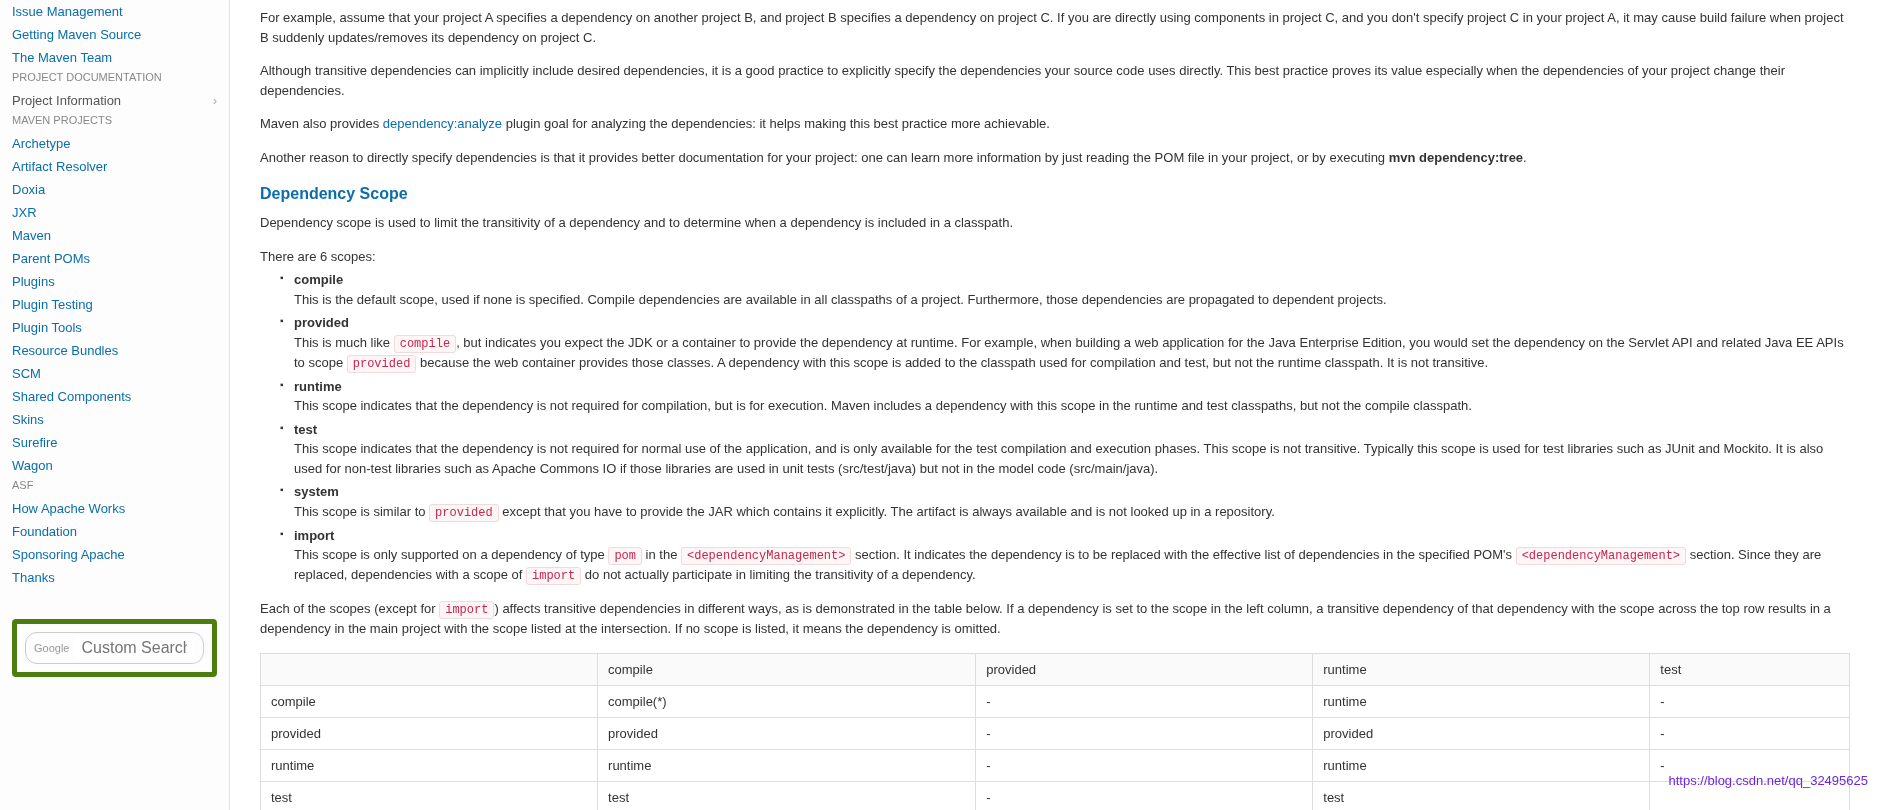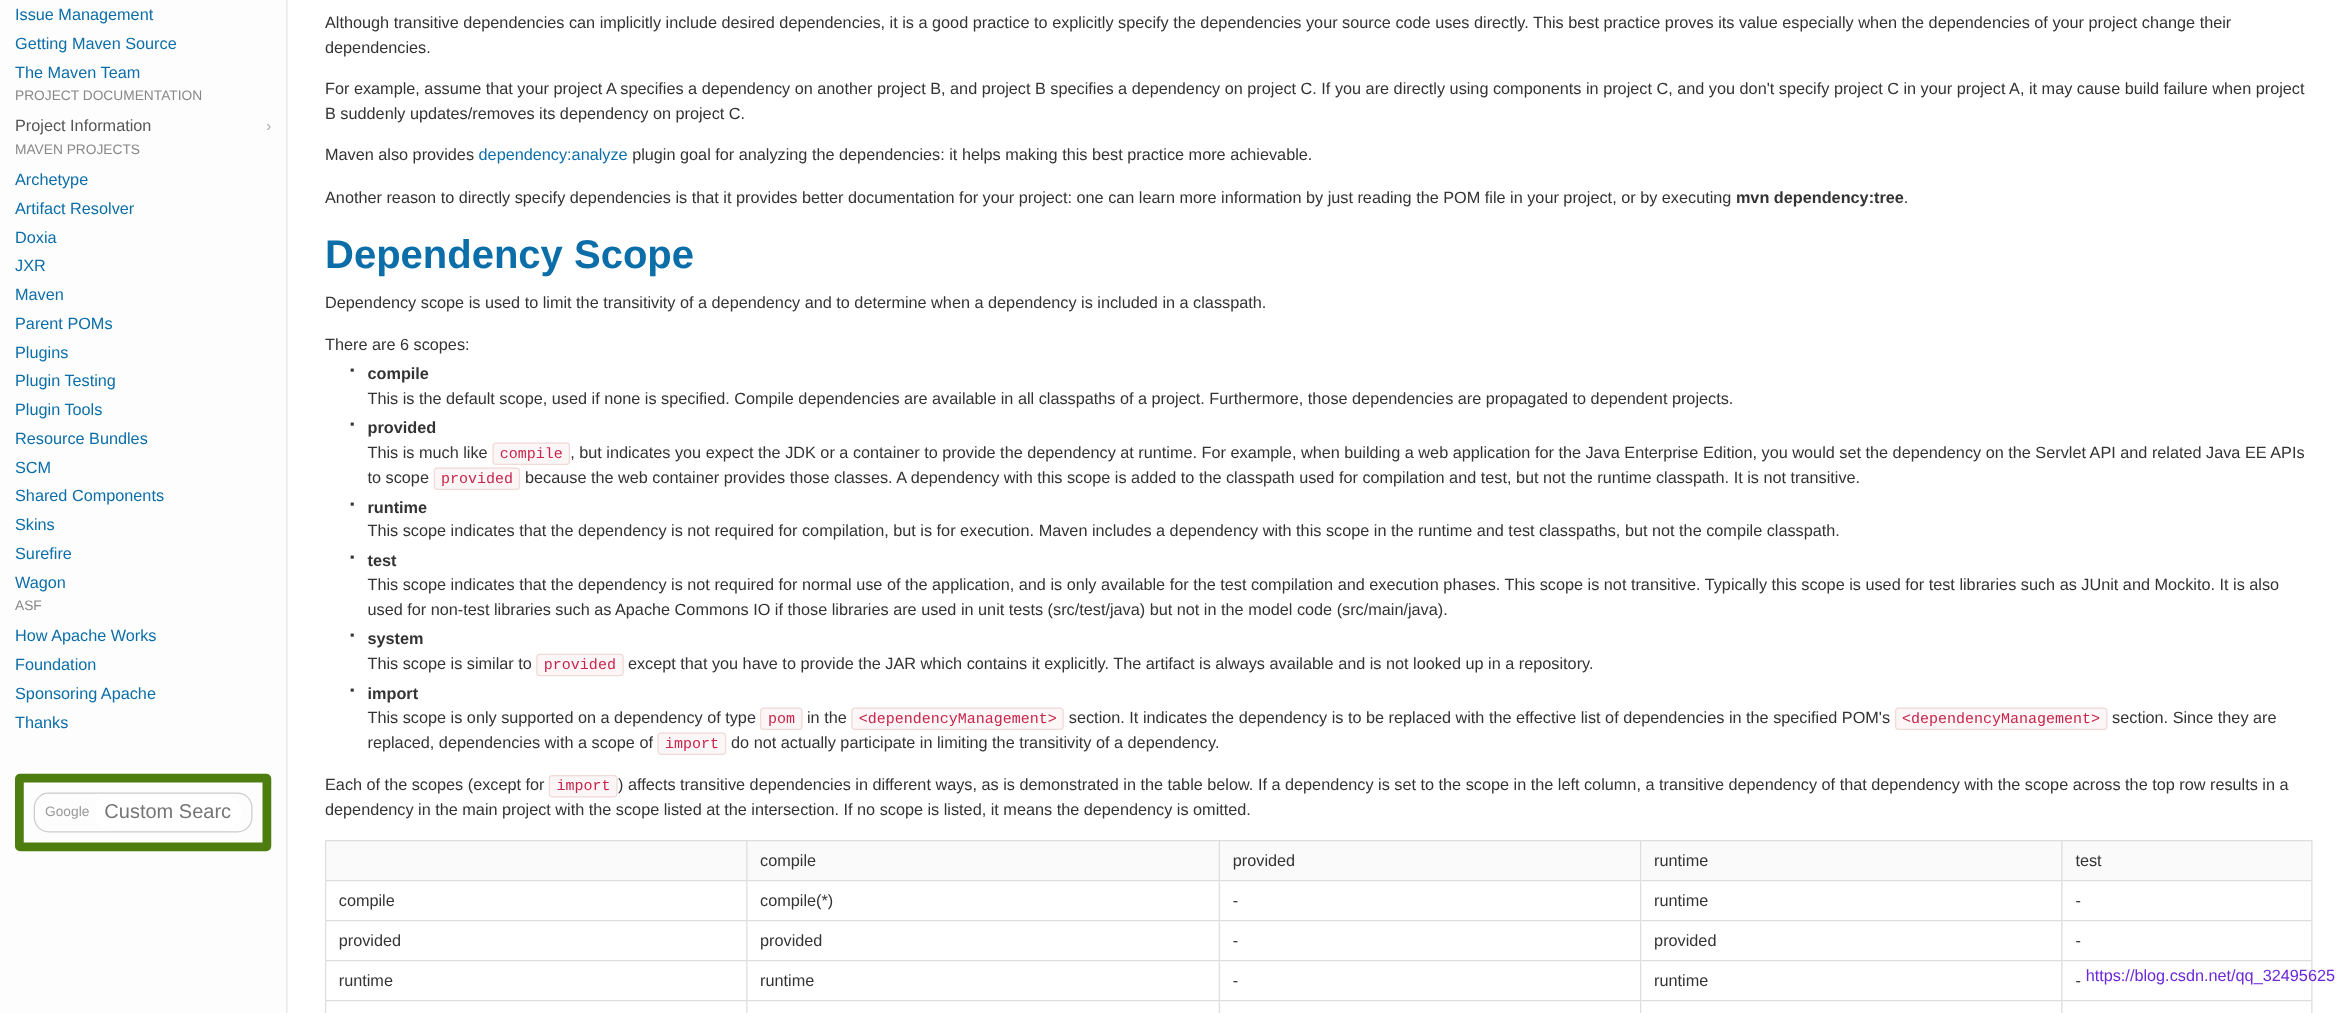--- a/index.html
+++ b/index.html
@@ -39,21 +39,21 @@
       color: #555;
       cursor: pointer;
     }
     .chevron {
       color: #aaa;
       font-size: 12px;
     }
     .search-box {
       margin-top: 30px;
       padding: 8px;
-      border: 7px solid #4d7c0f;
+      border: 5px solid #4d7c0f;
       border-radius: 4px;
     }
     .search-input {
       width: 100%;
       padding: 4px 8px;
       border: 1px solid #ccc;
       border-radius: 12px;
       font-size: 16px;
       color: #888;
     }
@@ -66,21 +66,21 @@
       flex: 1;
       padding: 0 30px 20px 30px;
     }
     .para {
       margin: 8px 0 14px 0;
       line-height: 1.5;
       color: #333;
     }
     .section-heading {
       color: #0b6ea8;
-      font-size: 32px;
+      font-size: 16px;
       font-weight: bold;
       margin: 18px 0 10px 0;
     }
     .link { color: #0b6ea8; cursor: pointer; }
     .mono {
       font-family: "Courier New", monospace;
       color: #c7254e;
       background: #fdf6f6;
       border: 1px solid #f0dada;
       border-radius: 3px;
@@ -173,22 +173,22 @@
 
   <div class="search-box">
     <div style="display:flex;align-items:center;border:1px solid #ccc;border-radius:12px;padding:2px 8px;">
       <span class="search-brand">Google</span>
       <input class="search-input" style="border: none; outline: none; flex: 1 1 0%;" placeholder="Custom Search">
     </div>
   </div>
 </div>
 
 <div class="main">
+  <p class="para">For example, assume that your project A specifies a dependency on another project B, and project B specifies a dependency on project C. If you are directly using components in project C, and you don't specify project C in your project A, it may cause build failure when project B suddenly updates/removes its dependency on project C.</p>
   <p class="para">Although transitive dependencies can implicitly include desired dependencies, it is a good practice to explicitly specify the dependencies your source code uses directly. This best practice proves its value especially when the dependencies of your project change their dependencies.</p>
-  <p class="para">For example, assume that your project A specifies a dependency on another project B, and project B specifies a dependency on project C. If you are directly using components in project C, and you don't specify project C in your project A, it may cause build failure when project B suddenly updates/removes its dependency on project C.</p>
   <p class="para">
     <span>Maven also provides </span><span class="link">dependency:analyze</span><span> plugin goal for analyzing the dependencies: it helps making this best practice more achievable.</span>
   </p>
   <p class="para">
     <span>Another reason to directly specify dependencies is that it provides better documentation for your project: one can learn more information by just reading the POM file in your project, or by executing </span><span class="bold">mvn dependency:tree</span><span>.</span>
   </p>
 
   <h2 class="section-heading">Dependency Scope</h2>
   <p class="para">Dependency scope is used to limit the transitivity of a dependency and to determine when a dependency is included in a classpath.</p>
   <p class="para" style="margin-bottom:4px;">There are 6 scopes:</p>

